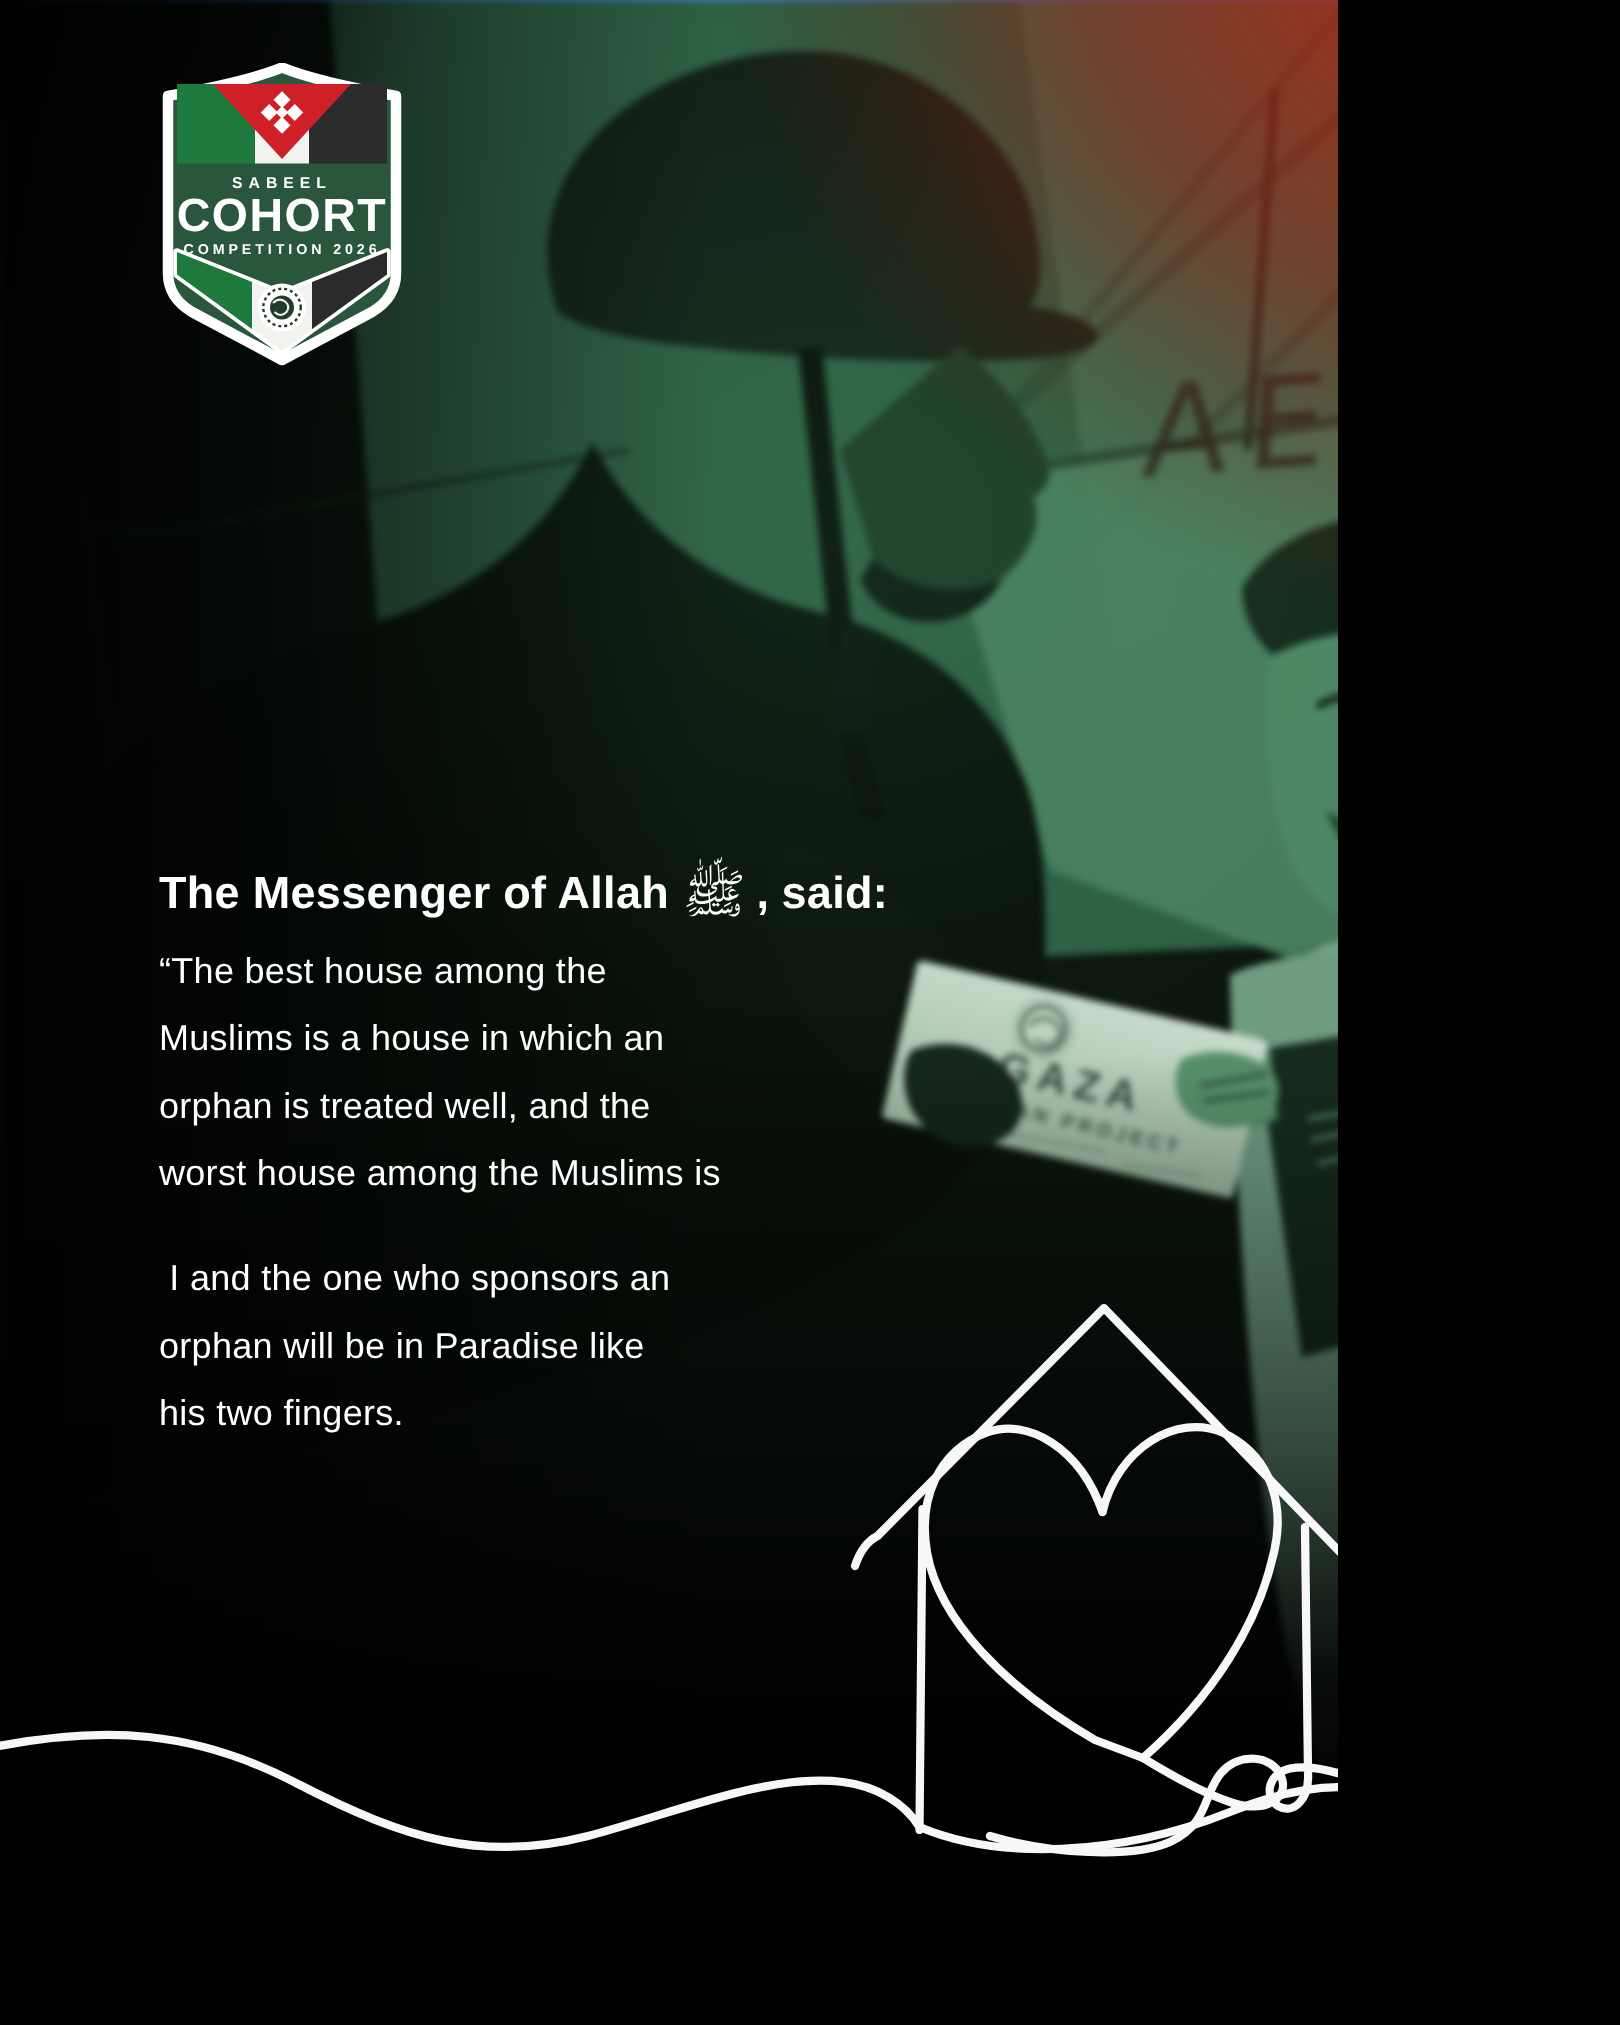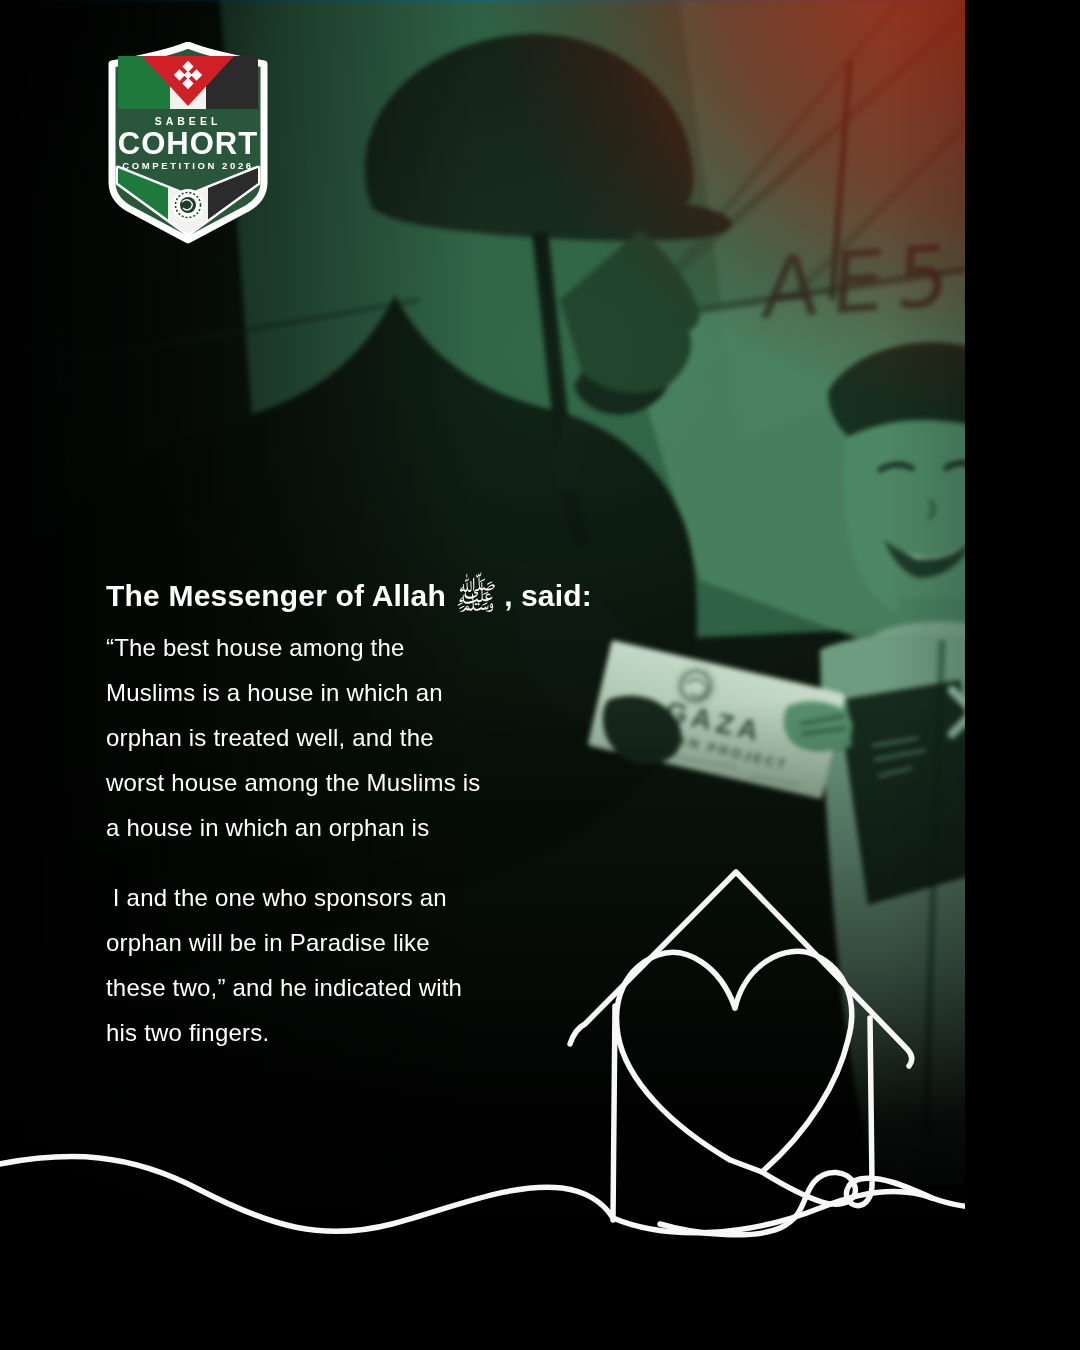--- a/index.html
+++ b/index.html
@@ -1,18 +1,18 @@
 <!DOCTYPE html>
 <html><head>
 <meta charset="utf-8">
 <style>
   html,body{margin:0;padding:0;background:#000;}
   .canvas{
-    position:relative;width:965px;height:1350px;overflow:hidden;
-    background:#0369a1;font-family:"Liberation Sans",sans-serif;
+    position:relative;width:892px;height:1350px;overflow:hidden;
+    background:#3b82f6;font-family:"Liberation Sans",sans-serif;
   }
   .layer{position:absolute;inset:0;width:1080px;height:1350px;}
   
   #photo{filter:blur(2.5px);}
   
   .ov-red{background:radial-gradient(ellipse 720px 640px at 94% -4%,
           rgba(186,34,16,.92) 0%, rgba(150,28,14,.55) 42%,
           rgba(120,22,12,.22) 60%, rgba(0,0,0,0) 74%);}
   .ov-greenglow{background:radial-gradient(ellipse 640px 560px at 52% 26%,
           rgba(70,150,100,.16) 0%, rgba(0,0,0,0) 70%);}
@@ -190,26 +190,24 @@
     </g>
   </svg>
 
   <div class="quote">
     <div class="quote-heading"><span>The Messenger of Allah</span><span class="honorific">ﷺ</span><span>, said:</span></div>
     <div class="para1">
       <div class="quote-line">“The best house among the</div>
       <div class="quote-line">Muslims is a house in which an</div>
       <div class="quote-line">orphan is treated well, and the</div>
       <div class="quote-line">worst house among the Muslims is</div>
-      <div class="quote-line">a house in which an orphan is</div>
     </div>
     <div class="para2">
       <div class="quote-line"> I and the one who sponsors an</div>
       <div class="quote-line">orphan will be in Paradise like</div>
-      <div class="quote-line">these two,” and he indicated with</div>
       <div class="quote-line">his two fingers.</div>
     </div>
   </div>
 
   <svg id="lineart" class="layer" viewBox="0 0 1080 1350" xmlns="http://www.w3.org/2000/svg" fill="none" stroke="#ffffff" stroke-width="5.5" stroke-linecap="round" stroke-linejoin="round" opacity=".97">
 
     <path d="M-6,1165 C70,1150 130,1153 200,1190 C270,1226 322,1242 392,1224
              C452,1208 512,1182 562,1188 C585,1191 603,1202 613,1218
              C665,1240 745,1238 820,1208 C862,1191 900,1186 932,1198
              C968,1211 1000,1211 1032,1196 C1052,1187 1068,1186 1086,1192"></path>

